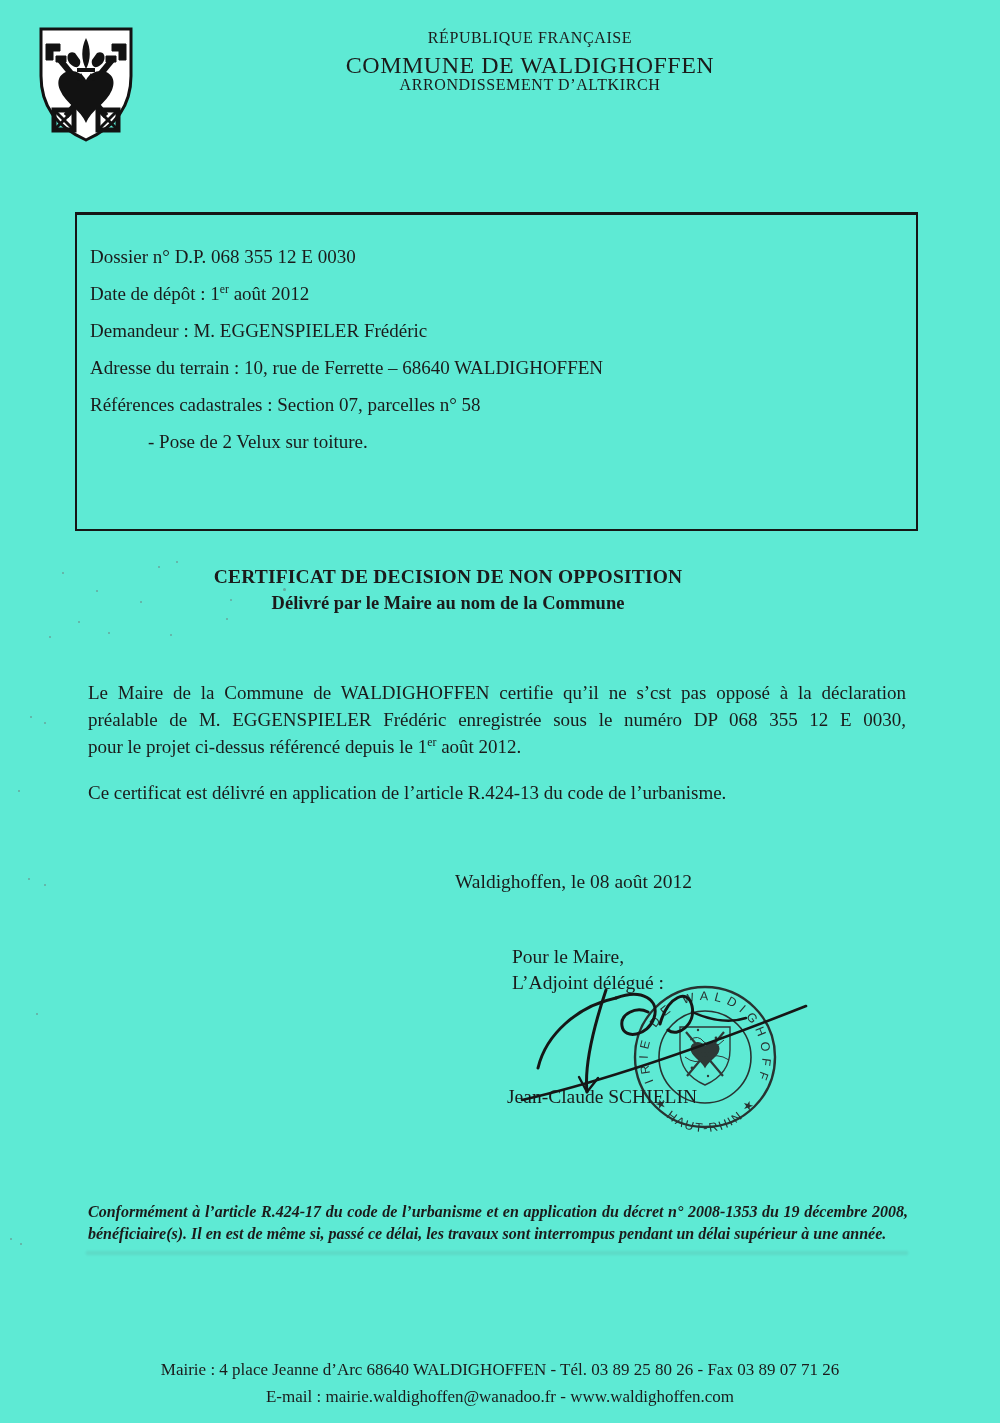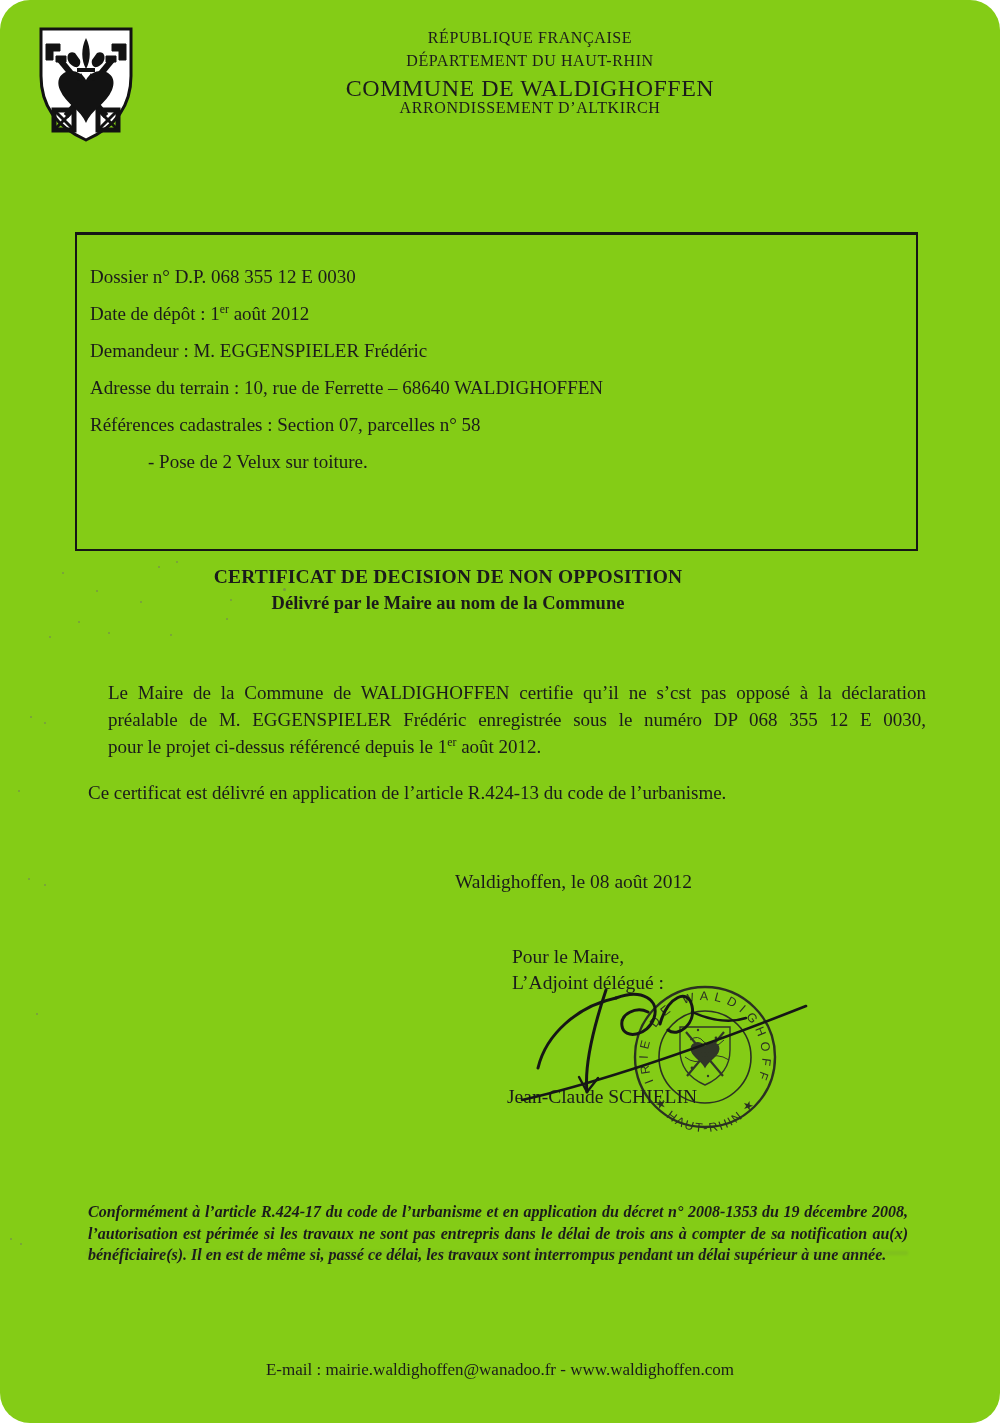--- a/index.html
+++ b/index.html
@@ -1,44 +1,44 @@
 <!DOCTYPE html>
 <html><head>
 <meta charset="utf-8">
 <style>
   html,body{margin:0;padding:0;background:#ffffff;}
   .page{
-    position:relative;width:1000px;height:1423px;background:#84cc16;
-    font-family:"Liberation Serif", serif;color:#1b1b1b;overflow:hidden;border-radius:30px;
+    position:relative;width:1000px;height:1423px;background:#5eead4;
+    font-family:"Liberation Serif", serif;color:#1b1b1b;overflow:hidden;
   }
   .abs{position:absolute;}
 
   
   .header-text{left:180px;top:30px;width:700px;text-align:center;line-height:1.0;}
   .h-line1,.h-line2,.h-line4{font-size:16px;letter-spacing:.6px;margin-bottom:7px;}
   .h-line3{font-size:24px;letter-spacing:.5px;}
 
   
   .dossier-box{
     left:75px;top:212px;width:816px;height:284px;
     border:2px solid #161616;border-top-width:3px;
-    padding:30px 10px 0 13px;box-sizing:content-box;margin-top:20px;
+    padding:30px 10px 0 13px;box-sizing:content-box;
   }
   .d-row{font-size:19px;height:37px;line-height:24px;white-space:nowrap;}
   .d-row sup{font-size:0.62em;vertical-align:super;line-height:0;}
   .projet-underline{border-bottom:1.6px solid #161616;padding-bottom:1px;}
   .d-item{padding-left:58px;}
 
   
   .title-block{left:0;top:564px;width:896px;text-align:center;font-weight:bold;}
   .t1,.t2{font-size:19.5px;line-height:26px;letter-spacing:.2px;}
   .t3{font-size:18.5px;line-height:26px;}
 
   
-  .cert-par{left:88px;top:679px;width:818px;font-size:19px;line-height:27px;margin-left:20px;}
+  .cert-par{left:88px;top:679px;width:818px;font-size:19px;line-height:27px;}
   .jline{text-align:justify;text-align-last:justify;}
   .cert-par sup{font-size:0.62em;vertical-align:super;line-height:0;}
   .app-line{left:88px;top:782px;width:860px;font-size:19px;}
 
   .date-line{left:455px;top:871px;font-size:19.5px;}
 
   .sign-role{left:512px;top:944px;font-size:19.5px;line-height:26px;}
   .signer-name{left:507px;top:1086px;font-size:19.5px;z-index:1;}
   .sig-svg{left:520px;top:972px;width:320px;height:172px;z-index:2;pointer-events:none;}
 
@@ -89,21 +89,20 @@
       <path d="M39,27 C30,23 28,37 39,41 C43,42 45,38 44,34 Z"></path>
       <path d="M61,27 C70,23 72,37 61,41 C57,42 55,38 56,34 Z"></path>
       <rect x="41" y="42" width="18" height="4"></rect>
       <path d="M45,47 L41,55 L48,52 Z"></path>
       <path d="M55,47 L59,55 L52,52 Z"></path>
     </g>
   </svg>
 
   <div class="abs header-text">
     <div class="h-line1">RÉPUBLIQUE FRANÇAISE</div>
-    <div class="h-line2">DÉPARTEMENT DU HAUT-RHIN</div>
     <div class="h-line3">COMMUNE DE WALDIGHOFFEN</div>
     <div class="h-line4">ARRONDISSEMENT D’ALTKIRCH</div>
   </div>
 
   <div class="abs dossier-box">
     <div class="d-row">Dossier n° D.P. 068 355 12 E 0030</div>
     <div class="d-row"><span>Date de dépôt : 1</span><sup>er</sup><span> août 2012</span></div>
     <div class="d-row">Demandeur : M. EGGENSPIELER Frédéric</div>
     <div class="d-row">Adresse du terrain : 10, rue de Ferrette – 68640 WALDIGHOFFEN</div>
     <div class="d-row">Références cadastrales : Section 07, parcelles n° 58</div>
@@ -167,27 +166,27 @@
       <path d="M18,96 C26,62 58,34 96,26"></path>
       <path d="M96,26 C122,16 140,28 134,46 C128,64 104,68 102,54 C100,42 116,34 128,40"></path>
       <path d="M140,52 C148,24 168,16 172,34 C176,52 158,66 148,58"></path>
       <path d="M172,40 C190,48 208,52 226,46" stroke-width="2.4"></path>
       <path d="M2,128 C90,108 190,72 286,34" stroke-width="2.6"></path>
     </g>
   </svg>
 
   <div class="abs legal">
     <div class="jline">Conformément à l’article R.424-17 du code de l’urbanisme et en application du décret n° 2008-1353 du 19 décembre 2008,</div>
-    <div class="jline">l’autorisation est périmée si les travaux ne sont pas entrepris dans le délai de trois ans à compter de sa notification au(x)</div>
     <div>bénéficiaire(s). Il en est de même si, passé ce délai, les travaux sont interrompus pendant un délai supérieur à une année.</div>
   </div>
 
   <div class="abs smudge"></div>
 
   <div class="abs footer">
+    <div>Mairie : 4 place Jeanne d’Arc 68640 WALDIGHOFFEN - Tél. 03 89 25 80 26 - Fax 03 89 07 71 26</div>
     <div>E-mail : mairie.waldighoffen@wanadoo.fr - www.waldighoffen.com</div>
   </div>
 
   <div class="noise">
     <i style="left:62px;top:572px"></i>
       <i style="left:158px;top:566px"></i>
     <i style="left:176px;top:561px"></i>
       <i style="left:96px;top:590px"></i>
     <i style="left:140px;top:601px"></i>
       <i style="left:230px;top:599px"></i>

